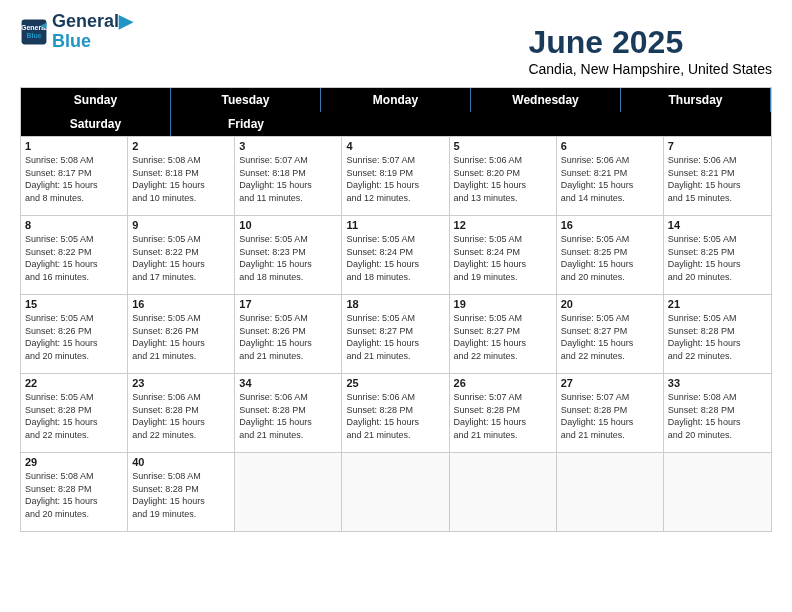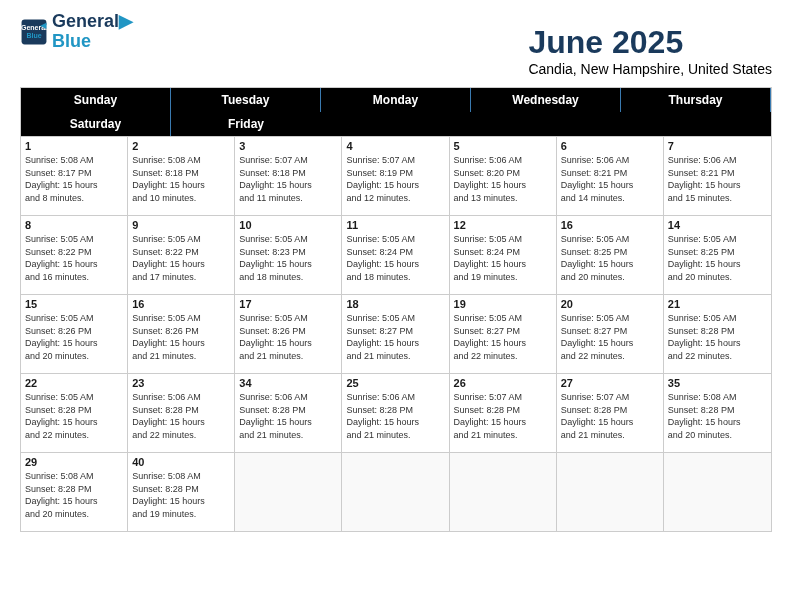--- a/index.html
+++ b/index.html
@@ -326,21 +326,21 @@
 and 21 minutes.</div>
           </div>
           <div class="cal-cell">
             <div class="day-num">27</div>
             <div class="day-info" style="white-space: pre-line;">Sunrise: 5:07 AM
 Sunset: 8:28 PM
 Daylight: 15 hours
 and 21 minutes.</div>
           </div>
           <div class="cal-cell">
-            <div class="day-num">35</div>
+            <div class="day-num">33</div>
             <div class="day-info" style="white-space: pre-line;">Sunrise: 5:08 AM
 Sunset: 8:28 PM
 Daylight: 15 hours
 and 20 minutes.</div>
           </div>
         </div>
         <div class="cal-row">
           <div class="cal-cell">
             <div class="day-num">29</div>
             <div class="day-info" style="white-space: pre-line;">Sunrise: 5:08 AM

